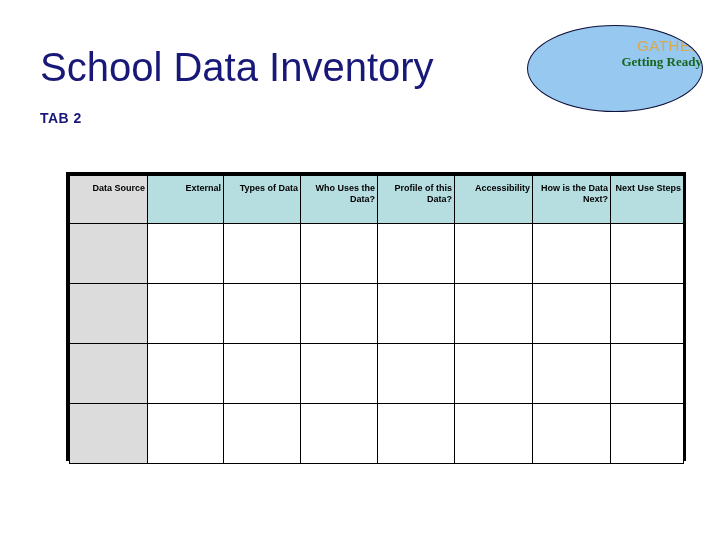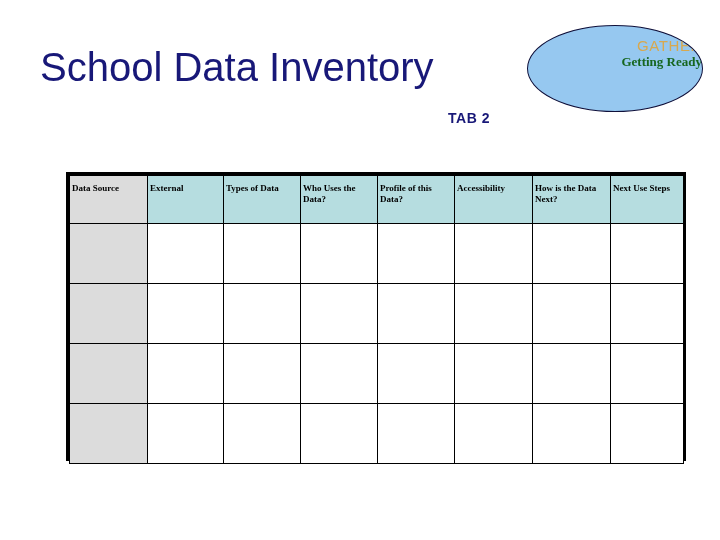--- a/index.html
+++ b/index.html
@@ -35,21 +35,21 @@
     letter-spacing: 0px;
     line-height: 46px;
     white-space: nowrap;
   }
 
   .subtitle {
     position: absolute;
     left: 40px;
     top: 110px;
     width: 450px;
-    text-align: right;
+    text-align: left;
     font-size: 14px;
     font-weight: bold;
     color: #181878;
     font-family: "Liberation Sans", sans-serif;
     letter-spacing: 0.5px;
   }
 
   
   .oval {
     position: absolute;
@@ -104,24 +104,24 @@
   table.inventory th,
   table.inventory td {
     border: 1.5px solid #000000;
     box-sizing: border-box;
     padding: 0;
     margin: 0;
   }
   table.inventory th {
     background: #b6dde0;
     color: #000000;
-    font-family: Liberation Serif, serif;
+    font-family: Liberation Sans, sans-serif;
     font-size: 9px;
     font-weight: bold;
-    text-align: left;
+    text-align: right;
     vertical-align: top;
     padding: 7px 2px 4px 2px;
     line-height: 11px;
     height: 48px;
   }
   table.inventory th.gray,
   table.inventory td.gray {
     background: #dcdcdc;
   }
   table.inventory td {

